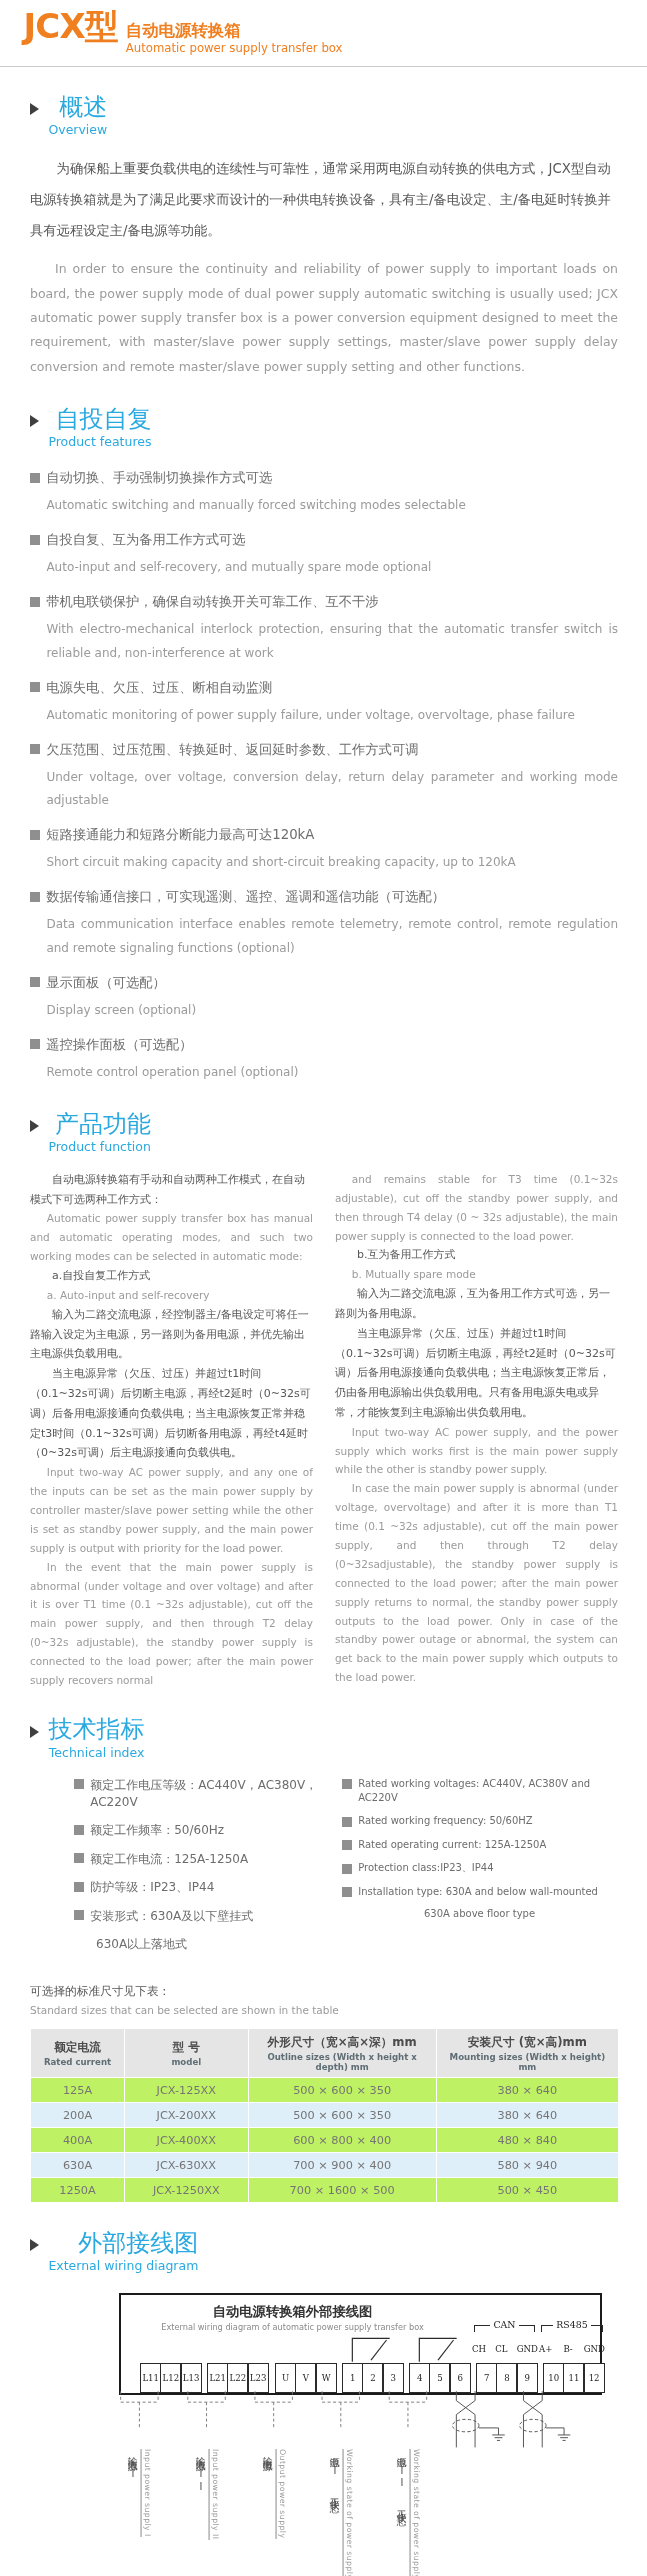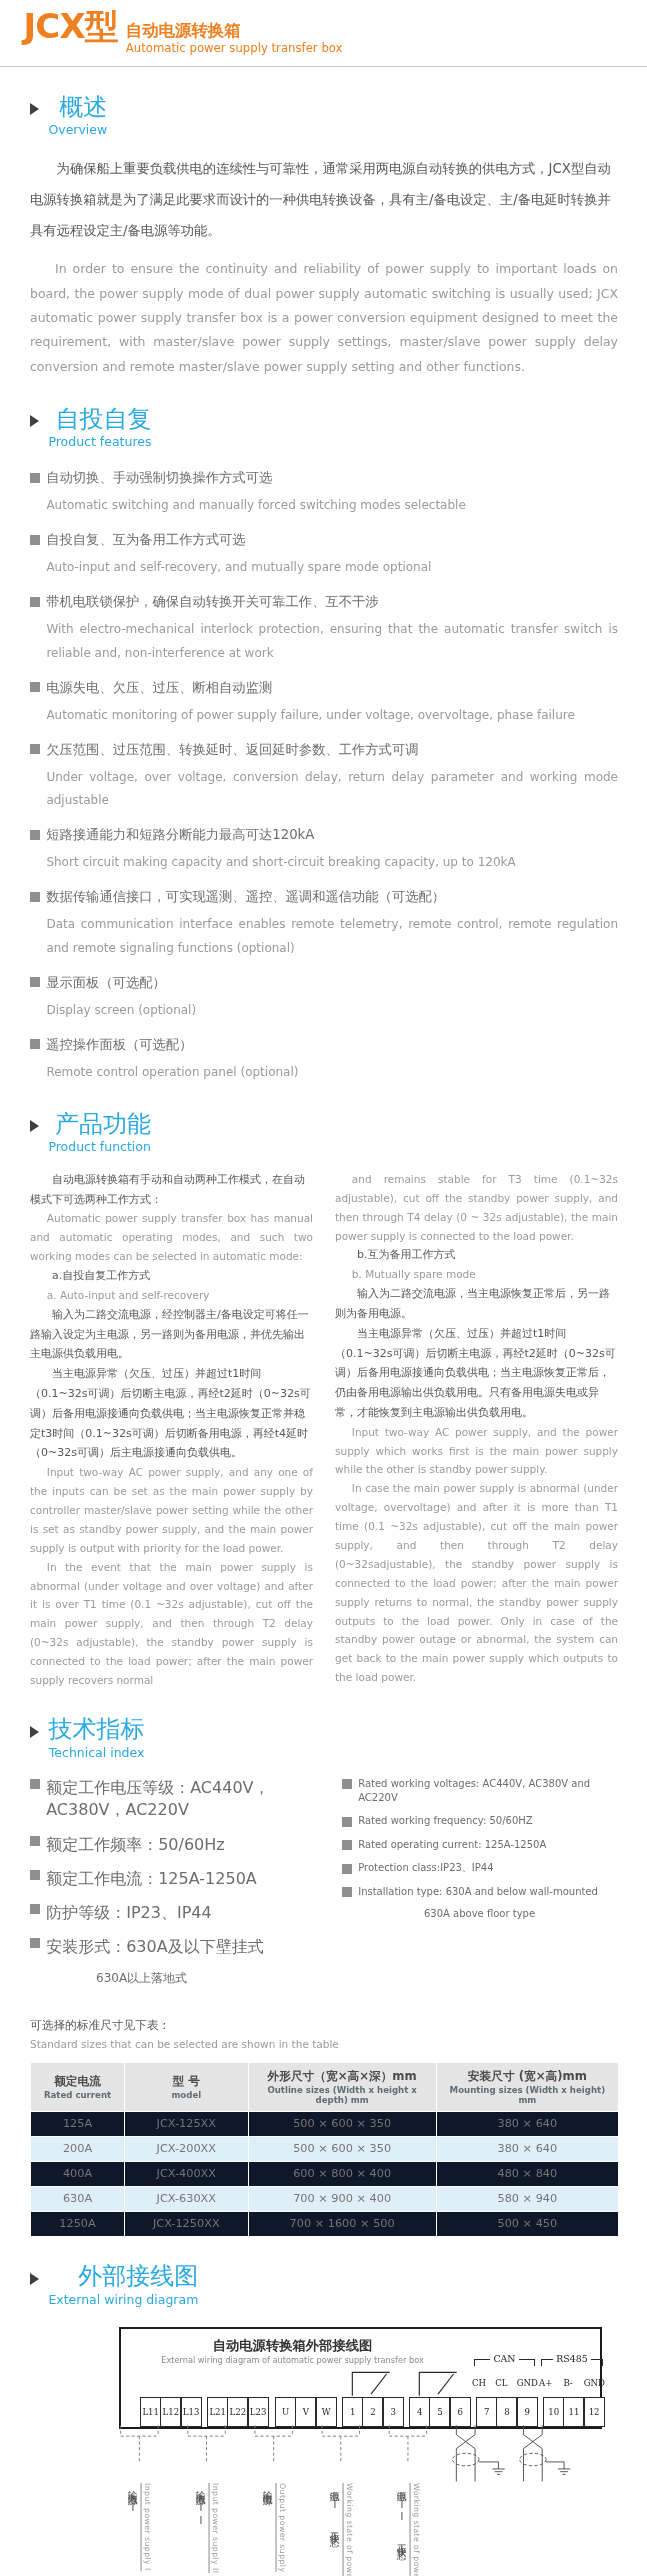--- a/index.html
+++ b/index.html
@@ -38,35 +38,35 @@
   .col{width:284px;}
   .fzh{font-size:11px;color:#595757;line-height:1.8;text-indent:2em;margin:0;}
   .fen{font-size:10.5px;color:#9c9b9b;line-height:1.8;text-indent:1.6em;margin:0;text-align:justify;}
 
   
   .tech-cols{display:flex;margin-top:17px;}
   .tech-left{width:312px;}
   .tech-right{width:276px;}
   .tb{display:flex;align-items:flex-start;margin-bottom:11.7px;line-height:1.4;}
   .tb .sq{margin-top:2.3px;}
-  .tech-left .tb{font-size:16px;color:#6e6d6d;}
+  .tech-left .tb{font-size:12px;color:#6e6d6d;margin-left:44px;}
   .tech-right .tb{font-size:10px;color:#6e6d6d;margin-bottom:9.4px;}
   .tb-extra{margin:0 0 11px 66px;font-size:12px;color:#6e6d6d;}
   .tb-extra-r{margin:0 0 9.4px 82px;font-size:10px;color:#6e6d6d;}
   .note-zh{font-size:11.7px;color:#595757;margin-top:20px;}
   .note-en{font-size:10.5px;color:#9c9b9b;margin-top:4.7px;}
 
   
   table.sizes{border-collapse:collapse;width:589px;margin-top:12.5px;}
   table.sizes th,table.sizes td{border:1.6px solid #fff;text-align:center;padding:5.5px 3.1px;}
   table.sizes th{background:#e5e5e5;font-weight:bold;}
   table.sizes th .hzh{font-size:11.7px;color:#4c4c4c;}
   table.sizes th .hen{font-size:8.6px;color:#5f6d75;margin-top:1.6px;}
   table.sizes td{font-size:11.3px;color:#767474;}
-  table.sizes tr.r-odd td{background:#0f172a;}
+  table.sizes tr.r-odd td{background:#bef264;}
   table.sizes tr.r-even td{background:#dfeffa;}
 
   
   .wire-wrap{position:relative;margin:20px 0 0 61px;width:484px;height:290px;}
   .wire-box{position:relative;width:479px;height:98px;border:2.3px solid #1b1b1b;margin-left:28px;}
   .wb-title-zh{position:absolute;top:7.8px;left:0;width:343px;text-align:center;font-size:13.3px;font-weight:bold;color:#333;}
   .wb-title-en{position:absolute;top:26.5px;left:0;width:343px;text-align:center;font-size:8.2px;color:#8a8a8a;}
   .tgroup{position:absolute;bottom:0;display:flex;}
   .tcell{width:19px;height:28px;border:0.8px solid #2a2a2a;margin-left:-0.8px;display:flex;align-items:center;justify-content:center;
          font-family:"DejaVu Serif","Liberation Serif",serif;font-size:8.6px;color:#1e1e1e;background:#fff;}
@@ -200,21 +200,21 @@
         <p class="fen">a. Auto-input and self-recovery</p>
         <p class="fzh">输入为二路交流电源，经控制器主/备电设定可将任一路输入设定为主电源，另一路则为备用电源，并优先输出主电源供负载用电。</p>
         <p class="fzh">当主电源异常（欠压、过压）并超过t1时间（0.1~32s可调）后切断主电源，再经t2延时（0~32s可调）后备用电源接通向负载供电；当主电源恢复正常并稳定t3时间（0.1~32s可调）后切断备用电源，再经t4延时（0~32s可调）后主电源接通向负载供电。</p>
         <p class="fen">Input two-way AC power supply, and any one of the inputs can be set as the main power supply by controller master/slave power setting while the other is set as standby power supply, and the main power supply is output with priority for the load power.</p>
         <p class="fen">In the event that the main power supply is abnormal (under voltage and over voltage) and after it is over T1 time (0.1 ~32s adjustable), cut off the main power supply, and then through T2 delay (0~32s adjustable), the standby power supply is connected to the load power; after the main power supply recovers normal</p>
       </div>
       <div class="col">
         <p class="fen">and remains stable for T3 time (0.1~32s adjustable), cut off the standby power supply, and then through T4 delay (0 ~ 32s adjustable), the main power supply is connected to the load power.</p>
         <p class="fzh">b.互为备用工作方式</p>
         <p class="fen">b. Mutually spare mode</p>
-        <p class="fzh">输入为二路交流电源，当主电源恢复正常后，另一路则为备用电源。</p>
+        <p class="fzh">输入为二路交流电源，互为备用工作方式可选，另一路则为备用电源。</p>
         <p class="fzh">当主电源异常（欠压、过压）并超过t1时间（0.1~32s可调）后切断主电源，再经t2延时（0~32s可调）后备用电源接通向负载供电；当主电源恢复正常后，仍由备用电源输出供负载用电。只有备用电源失电或异常，才能恢复到主电源输出供负载用电。</p>
         <p class="fen">Input two-way AC power supply, and the power supply which works first is the main power supply while the other is standby power supply.</p>
         <p class="fen">In case the main power supply is abnormal (under voltage, overvoltage) and after it is more than T1 time (0.1 ~32s adjustable), cut off the main power supply, and then through T2 delay (0~32sadjustable), the standby power supply is connected to the load power; after the main power supply returns to normal, the standby power supply outputs to the load power. Only in case of the standby power outage or abnormal, the system can get back to the main power supply which outputs to the load power.</p>
       </div>
     </div>
   </div>
 
   <div class="sec">
     <div class="sec-head">
       <span class="tri"></span>

